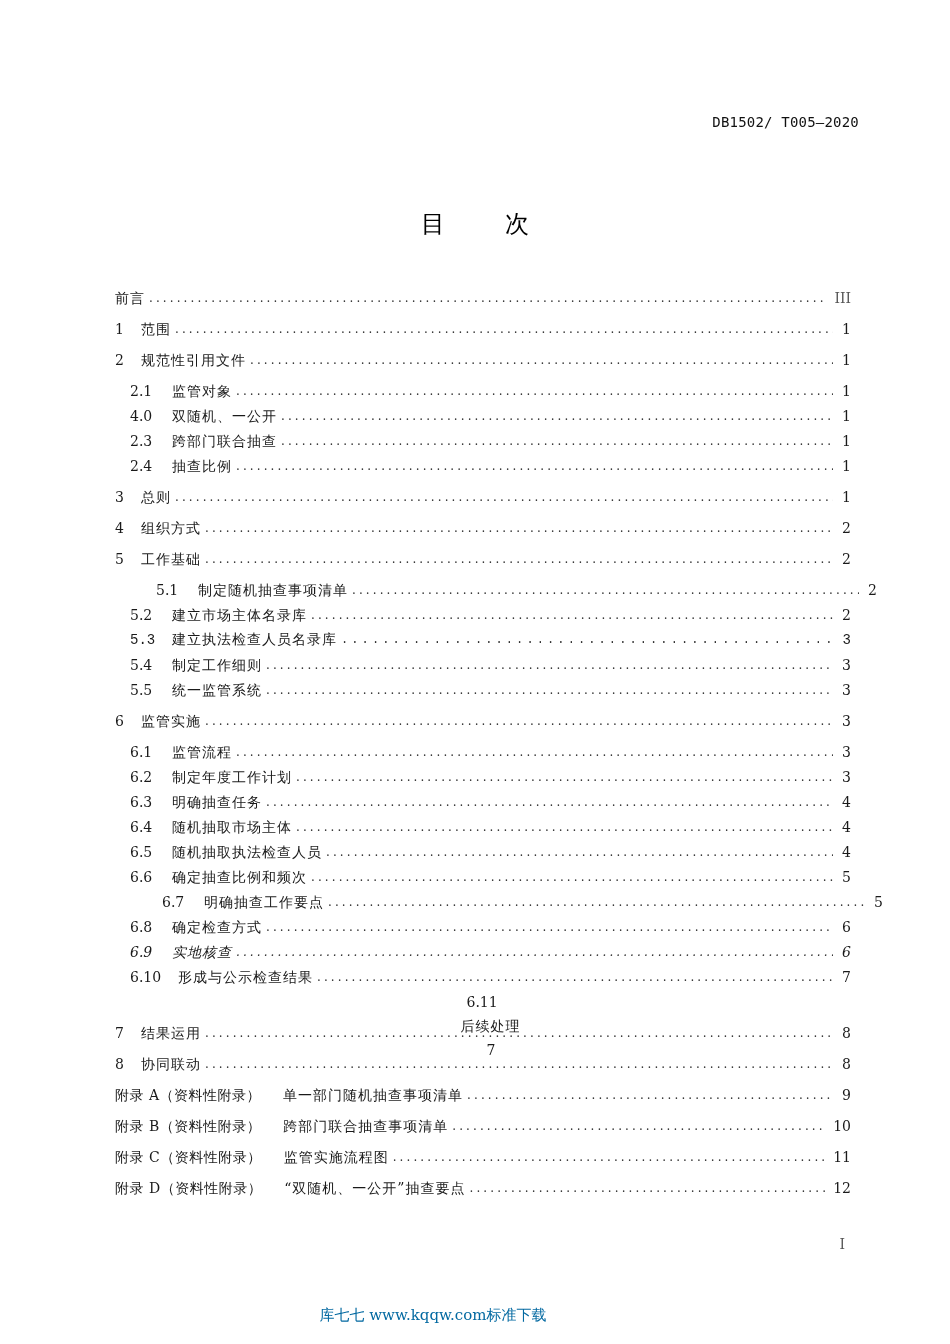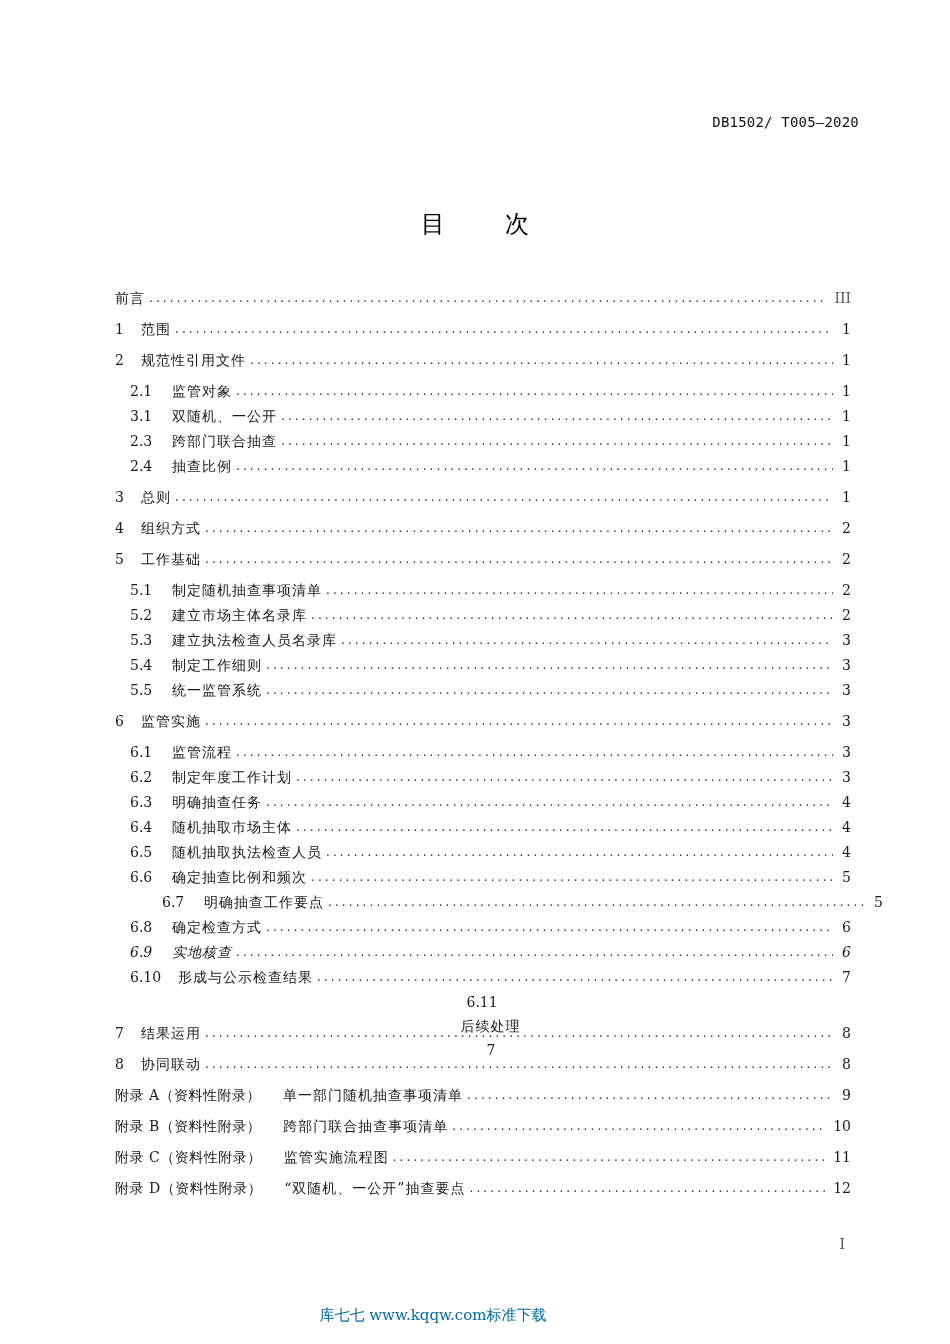--- a/index.html
+++ b/index.html
@@ -76,21 +76,21 @@
       <span class="leader">........................................................................................................................................................................................................</span>
       <span class="page">1</span>
     </div>
     <div class="row l2 lvl2" style="top: 93px; align-items: center;">
       <span class="num">2.1</span>
       <span class="label">监管对象</span>
       <span class="leader">........................................................................................................................................................................................................</span>
       <span class="page">1</span>
     </div>
     <div class="row l2 lvl2" style="top: 118px;">
-      <span class="num">3.1</span>
+      <span class="num">4.0</span>
       <span class="label">双随机、一公开</span>
       <span class="leader">........................................................................................................................................................................................................</span>
       <span class="page">1</span>
     </div>
     <div class="row l2 lvl2" style="top: 143px;">
       <span class="num">2.3</span>
       <span class="label">跨部门联合抽查</span>
       <span class="leader">........................................................................................................................................................................................................</span>
       <span class="page">1</span>
     </div>
@@ -111,33 +111,33 @@
       <span class="label">组织方式</span>
       <span class="leader">........................................................................................................................................................................................................</span>
       <span class="page">2</span>
     </div>
     <div class="row lvl1" style="top: 261px;">
       <span class="num">5</span>
       <span class="label">工作基础</span>
       <span class="leader">........................................................................................................................................................................................................</span>
       <span class="page">2</span>
     </div>
-    <div class="row l2 lvl2" style="top: 292px;">
+    <div class="row l2 lvl2" style="top: 292px; margin-left: 26px;">
       <span class="num">5.1</span>
       <span class="label">制定随机抽查事项清单</span>
       <span class="leader">........................................................................................................................................................................................................</span>
       <span class="page">2</span>
     </div>
     <div class="row l2 lvl2" style="top: 317px;">
       <span class="num">5.2</span>
       <span class="label">建立市场主体名录库</span>
       <span class="leader">........................................................................................................................................................................................................</span>
       <span class="page">2</span>
     </div>
-    <div class="row l2 lvl2" style="top: 342px;">
+    <div class="row l2 lvl2" style="top: 342px; font-family: Liberation Mono, monospace;">
       <span class="num">5.3</span>
       <span class="label">建立执法检查人员名录库</span>
       <span class="leader">........................................................................................................................................................................................................</span>
       <span class="page">3</span>
     </div>
     <div class="row l2 lvl2" style="top: 367px;">
       <span class="num">5.4</span>
       <span class="label">制定工作细则</span>
       <span class="leader">........................................................................................................................................................................................................</span>
       <span class="page">3</span>

